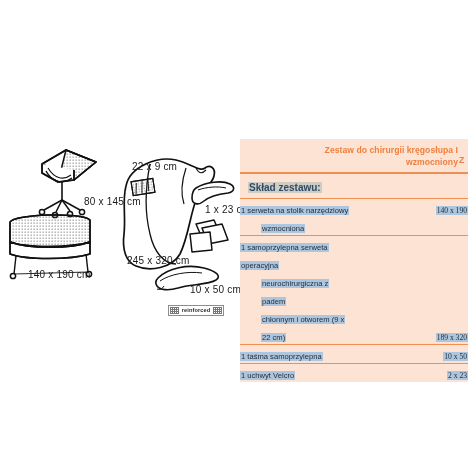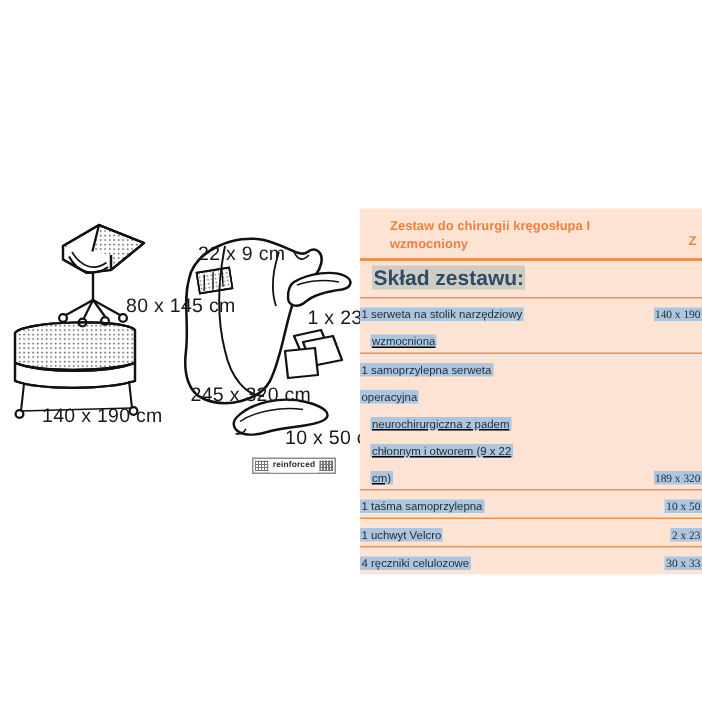--- a/index.html
+++ b/index.html
@@ -30,21 +30,21 @@
     left: 0;
     top: 138px;
     width: 240px;
     height: 195px;
   }
   #illustrations svg { display: block; }
 
   .dimlabel {
     position: absolute;
     font-family: "Liberation Sans", sans-serif;
-    font-size: 13px;
+    font-size: 10px;
     color: #1a1a1a;
     letter-spacing: 0.2px;
     white-space: nowrap;
   }
 
   
   #reinforced-badge {
     position: absolute;
     left: 168px;
     top: 305px;
@@ -91,36 +91,37 @@
     padding: 0;
   }
 
   #spec-title {
     color: #ef8040;
     font-size: 8.6px;
     font-weight: bold;
     line-height: 11.6px;
     padding: 6px 10px 4px 20px;
     letter-spacing: .05px;
+    text-align: right;
   }
 
   .rule {
     height: 1px;
     background: #ef8f52;
     margin: 0;
   }
   .rule.thick { height: 1.4px; }
 
   #spec-subtitle-row {
     padding: 3px 8px 3px 8px;
   }
   #spec-subtitle {
     display: inline;
     color: #2e4a66;
-    font-size: 14px;
+    font-size: 10px;
     font-weight: bold;
     background: #cfccc4;
     padding: 0 1px;
     line-height: 11px;
     text-align: center;
   }
 
   table#spec-table {
     width: 100%;
     border-collapse: collapse;
@@ -137,21 +138,21 @@
     background: #aec6dd;
     color: #1c2a3a;
     font-size: 7.6px;
     line-height: 9.6px;
     padding: 0 1px;
     box-decoration-break: clone;
     -webkit-box-decoration-break: clone;
   }
   .desc-line { display: block; }
   .desc-line .hl { display: inline; }
-  .desc-line.indent { padding-left: 7px; text-decoration: underline; }
+  .desc-line.indent { padding-left: 21px; }
 
   .size-val {
     background: #aec6dd;
     color: #1c2a3a;
     font-size: 7.6px;
     line-height: 9.6px;
     padding: 0 1px;
     font-weight: normal;
   }
 
@@ -331,28 +332,20 @@
 
         <tr class="row-sep">
           <td class="cell-desc">
             <span class="desc-line"><span class="hl">1 uchwyt Velcro</span></span>
           </td>
           <td class="cell-size">
             <span class="size-val">2 x 23</span>
           </td>
         </tr>
 
-        <tr class="row-sep">
-          <td class="cell-desc">
-            <span class="desc-line"><span class="hl">4 ręczniki celulozowe</span></span>
-          </td>
-          <td class="cell-size">
-            <span class="size-val">30 x 33</span>
-          </td>
-        </tr>
 
       </tbody>
     </table>
   </div>
 
   <div id="cut-column">Z</div>
 
 </div>
 
 </body></html>

